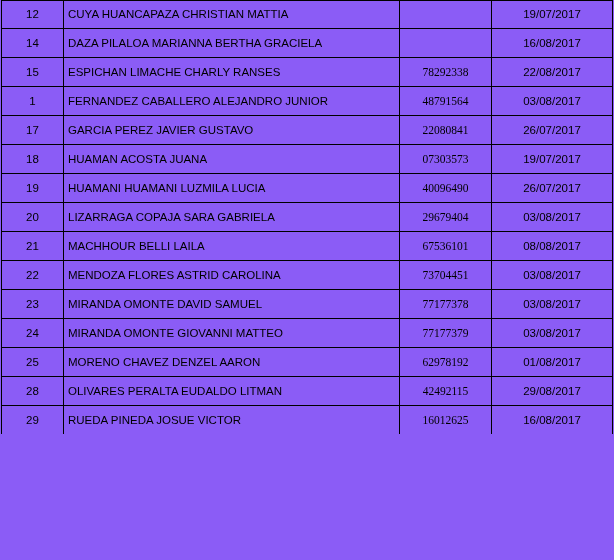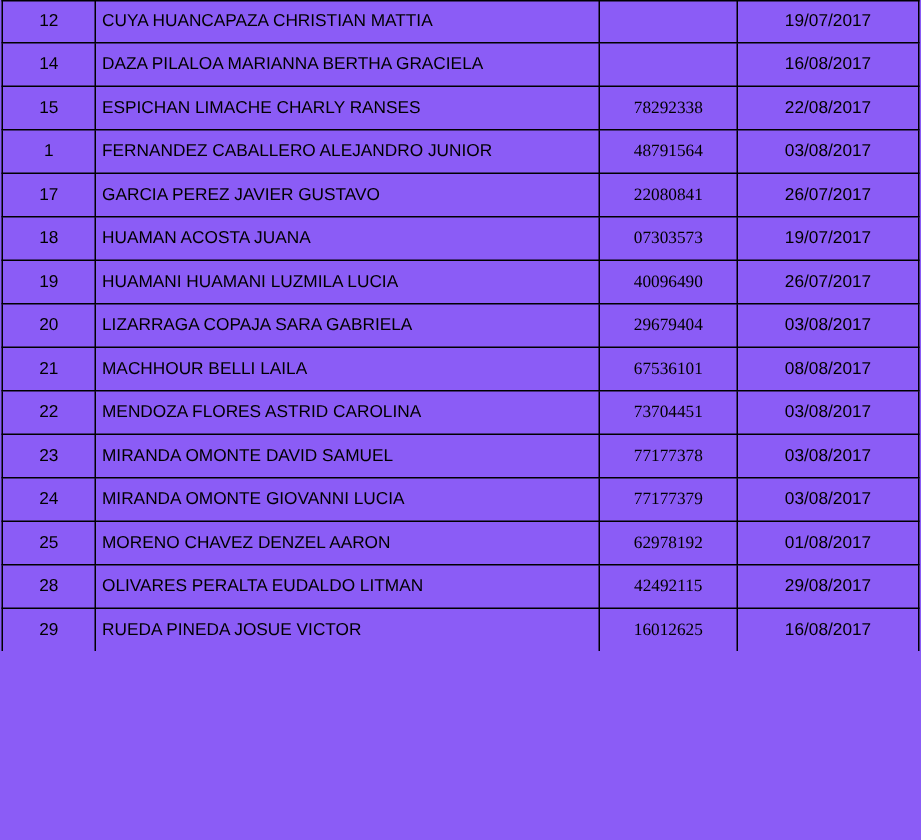--- a/index.html
+++ b/index.html
@@ -142,21 +142,21 @@
           <td class="date">03/08/2017</td>
         </tr>
         <tr>
           <td class="num">23</td>
           <td class="name">MIRANDA OMONTE DAVID SAMUEL</td>
           <td class="dni">77177378</td>
           <td class="date">03/08/2017</td>
         </tr>
         <tr>
           <td class="num">24</td>
-          <td class="name">MIRANDA OMONTE GIOVANNI LUCIA</td>
+          <td class="name">MIRANDA OMONTE GIOVANNI MATTEO</td>
           <td class="dni">77177379</td>
           <td class="date">03/08/2017</td>
         </tr>
         <tr>
           <td class="num">25</td>
           <td class="name">MORENO CHAVEZ DENZEL AARON</td>
           <td class="dni">62978192</td>
           <td class="date">01/08/2017</td>
         </tr>
         <tr>

